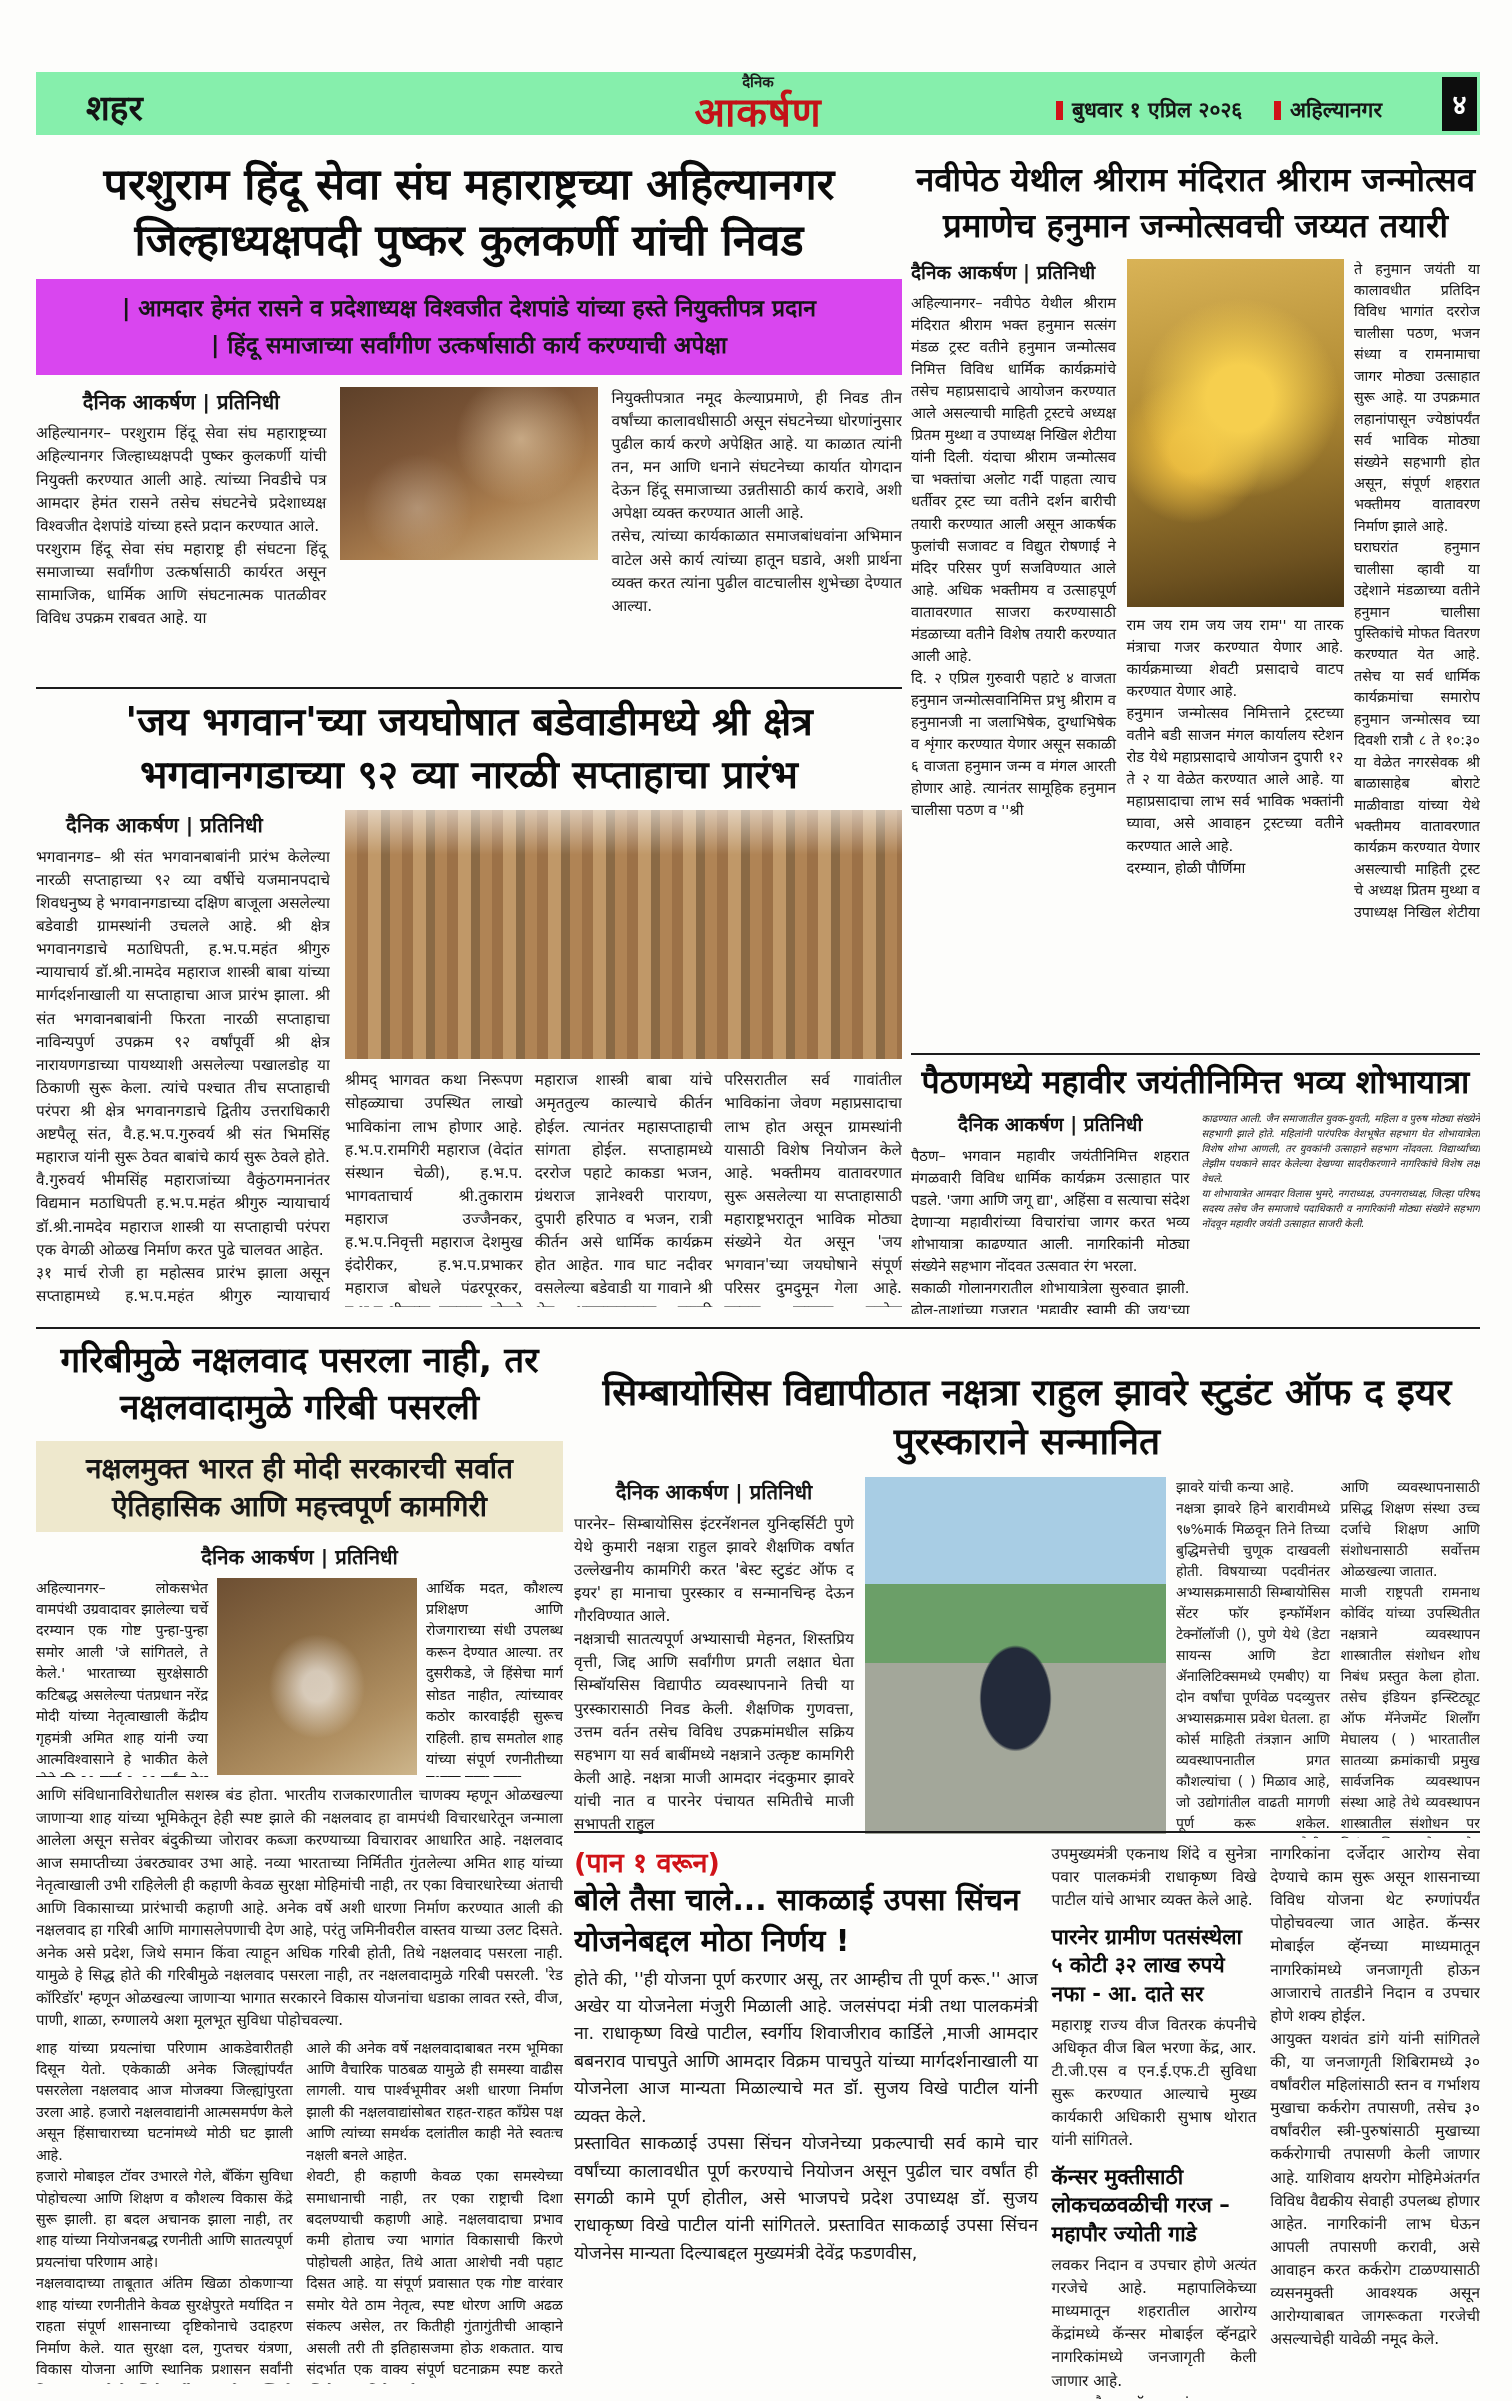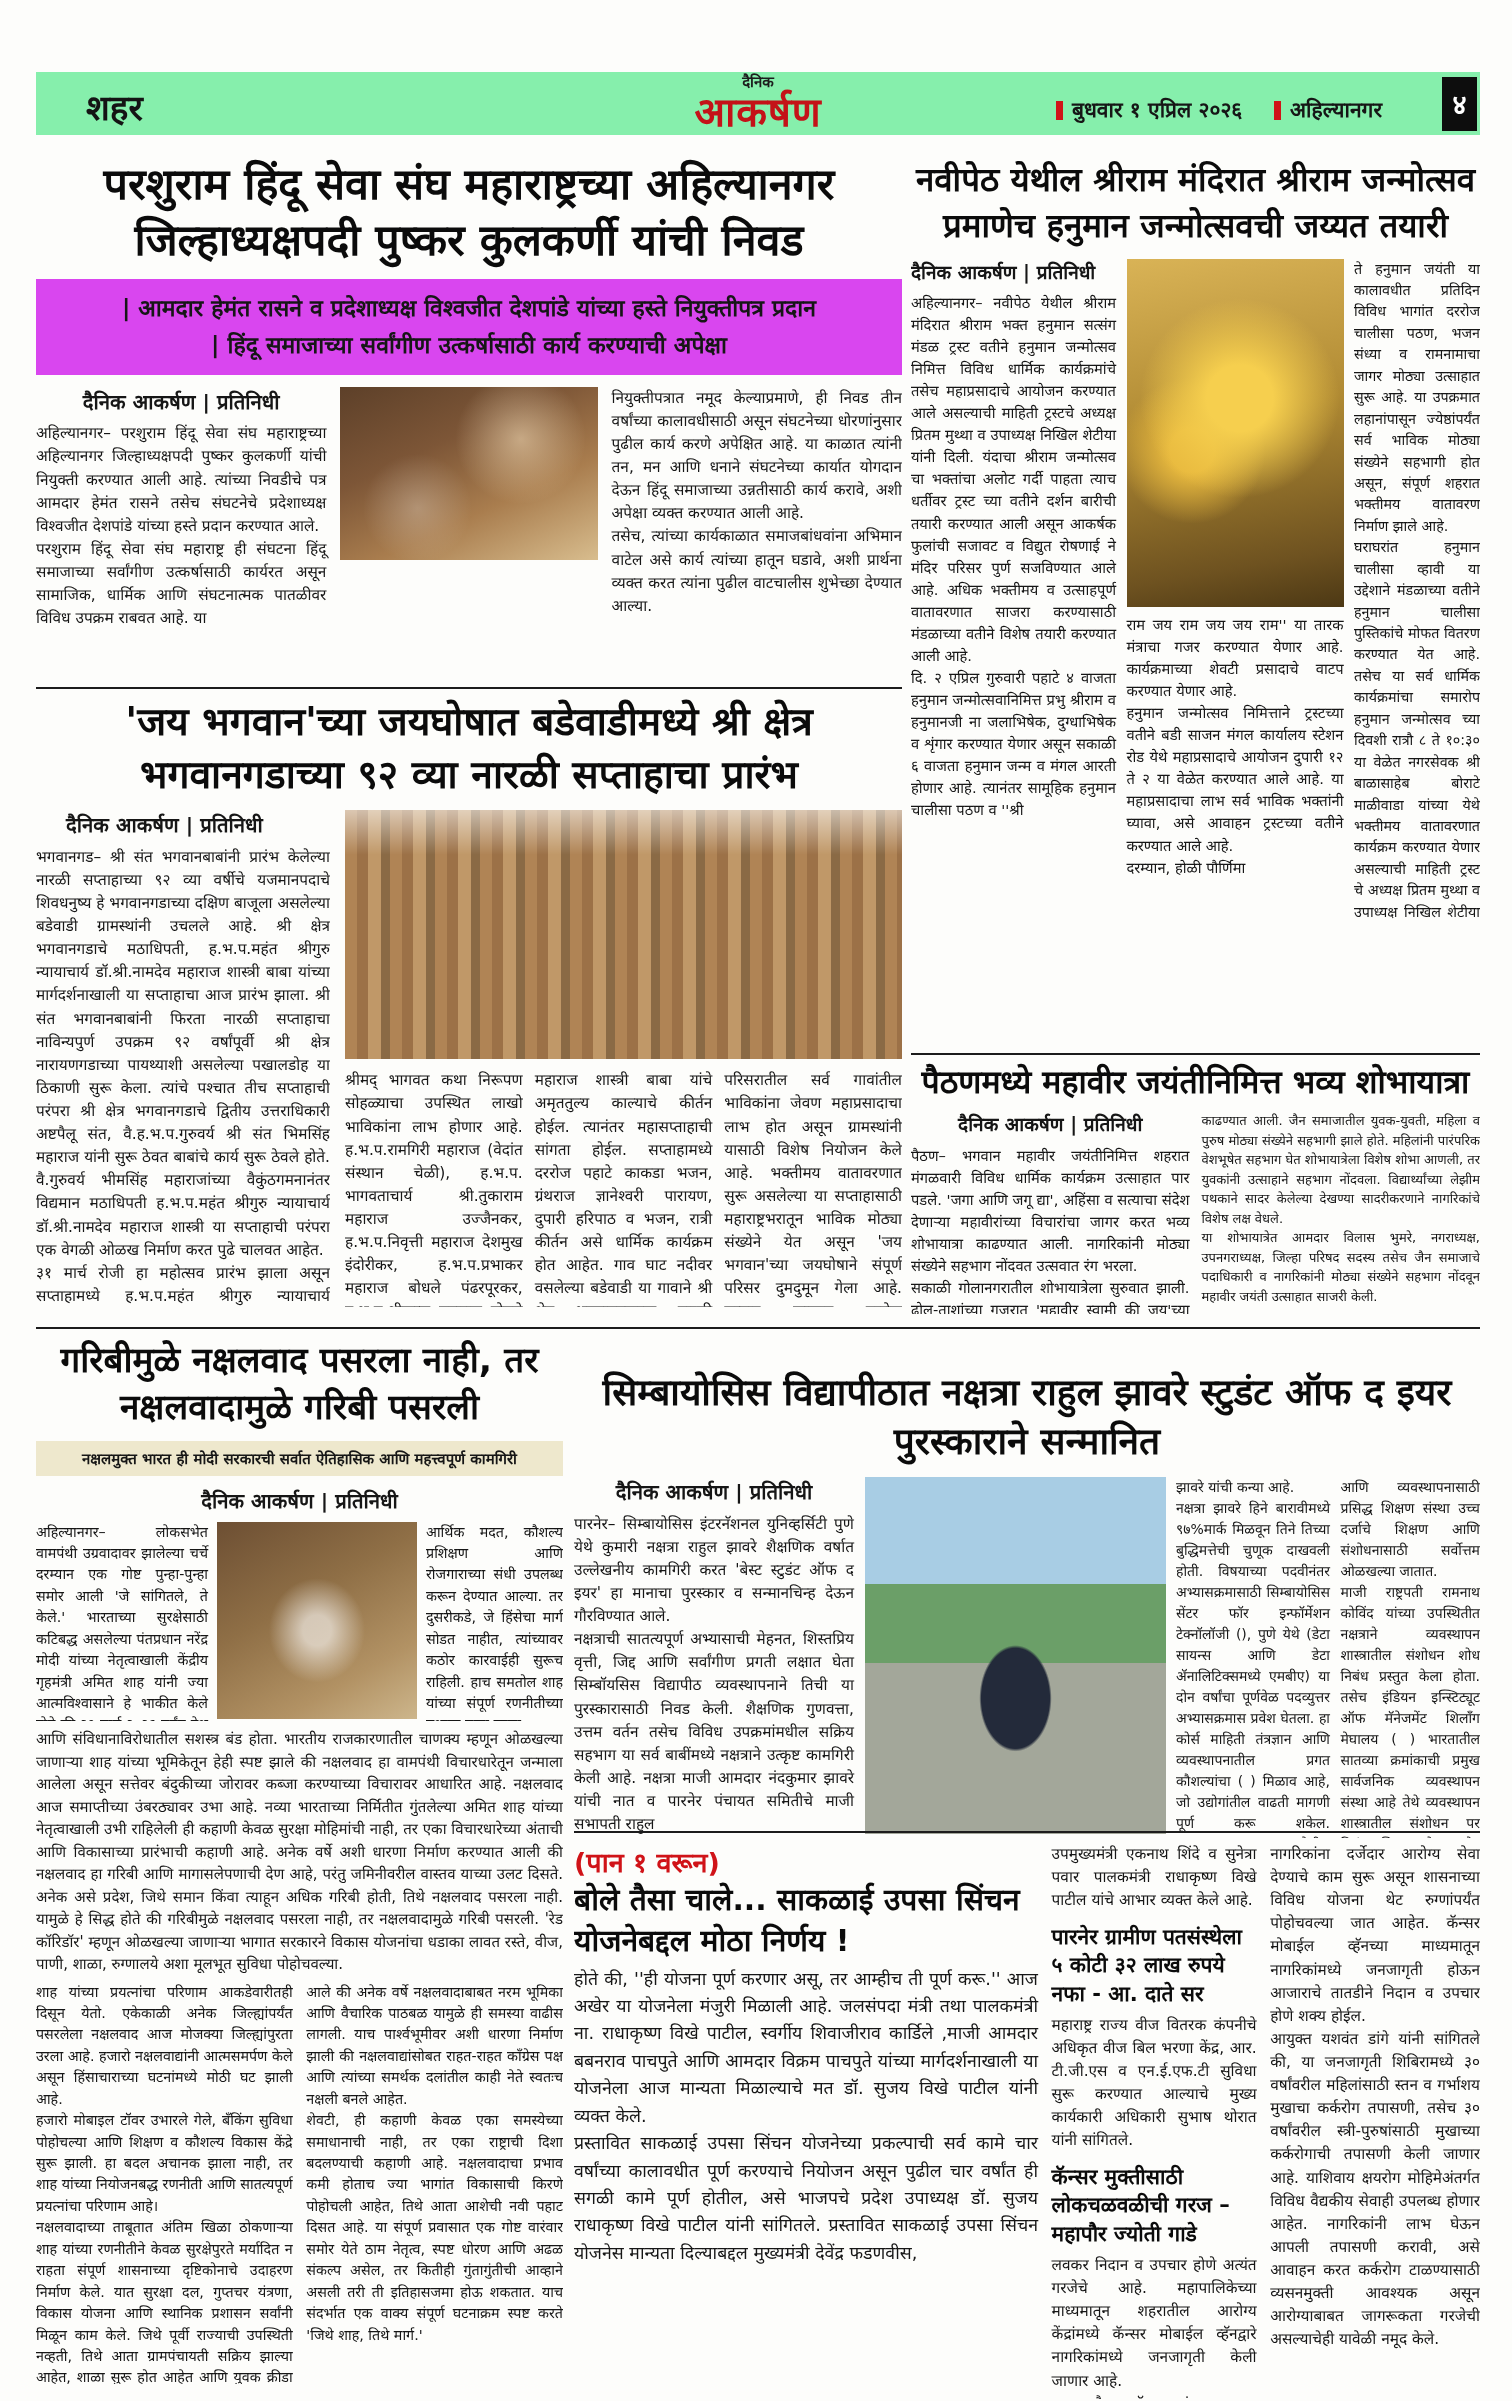--- a/index.html
+++ b/index.html
@@ -135,31 +135,31 @@
 
   <div class="art" style="left:911px; top:1062px; width:569px; height:262px;">
     <div class="hl" style="font-size:32px; line-height:1.3;">पैठणमध्ये महावीर जयंतीनिमित्त भव्य शोभायात्रा</div>
     <div style="display:flex; gap:12px; margin-top:7.5px; overflow:hidden; height:203px;">
       <div style="flex:1;">
         <div class="by" style="font-size:19px;">दैनिक आकर्षण | प्रतिनिधी</div>
         <div class="bt" style="font-size:14.7px;">पैठण– भगवान महावीर जयंतीनिमित्त शहरात मंगळवारी विविध धार्मिक कार्यक्रम उत्साहात पार पडले. 'जगा आणि जगू द्या', अहिंसा व सत्याचा संदेश देणाऱ्या महावीरांच्या विचारांचा जागर करत भव्य शोभायात्रा काढण्यात आली. नागरिकांनी मोठ्या संख्येने सहभाग नोंदवत उत्सवात रंग भरला.
 सकाळी गोलानगरातील शोभायात्रेला सुरुवात झाली. ढोल-ताशांच्या गजरात 'महावीर स्वामी की जय'च्या घोषणांनी शहर दुमदुमून गेले. भगवान महावीर यांच्या प्रतिमेची आकर्षक मिरवणूक</div>
       </div>
       <div style="flex:1;">
-        <div class="bt" style="font-size:13px;">काढण्यात आली. जैन समाजातील युवक-युवती, महिला व पुरुष मोठ्या संख्येने सहभागी झाले होते. महिलांनी पारंपरिक वेशभूषेत सहभाग घेत शोभायात्रेला विशेष शोभा आणली, तर युवकांनी उत्साहाने सहभाग नोंदवला. विद्यार्थ्यांच्या लेझीम पथकाने सादर केलेल्या देखण्या सादरीकरणाने नागरिकांचे विशेष लक्ष वेधले.
+        <div class="bt" style="font-size:10px;font-style:italic;">काढण्यात आली. जैन समाजातील युवक-युवती, महिला व पुरुष मोठ्या संख्येने सहभागी झाले होते. महिलांनी पारंपरिक वेशभूषेत सहभाग घेत शोभायात्रेला विशेष शोभा आणली, तर युवकांनी उत्साहाने सहभाग नोंदवला. विद्यार्थ्यांच्या लेझीम पथकाने सादर केलेल्या देखण्या सादरीकरणाने नागरिकांचे विशेष लक्ष वेधले.
 या शोभायात्रेत आमदार विलास भुमरे, नगराध्यक्ष, उपनगराध्यक्ष, जिल्हा परिषद सदस्य तसेच जैन समाजाचे पदाधिकारी व नागरिकांनी मोठ्या संख्येने सहभाग नोंदवून महावीर जयंती उत्साहात साजरी केली.</div>
       </div>
     </div>
   </div>
 
   <div class="rule" style="left:36px; top:1327px; width:1444px;"></div>
 
   <div class="art" style="left:36px; top:1337px; width:527px; height:1047px;">
     <div class="hl" style="font-size:35px; line-height:1.35;">गरिबीमुळे नक्षलवाद पसरला नाही, तर नक्षलवादामुळे गरिबी पसरली</div>
-    <div class="box-khaki" style="margin-top:9px; padding:7.5px 4.5px; font-size:15px;">नक्षलमुक्त भारत ही मोदी सरकारची सर्वात ऐतिहासिक आणि महत्त्वपूर्ण कामगिरी</div>
+    <div class="box-khaki" style="margin-top:9px; padding:7.5px 4.5px; font-size:28px;">नक्षलमुक्त भारत ही मोदी सरकारची सर्वात ऐतिहासिक आणि महत्त्वपूर्ण कामगिरी</div>
     <div class="by" style="margin-top:10.5px;">दैनिक आकर्षण | प्रतिनिधी</div>
     <div style="display:flex; gap:9px; height:199px; overflow:hidden;">
       <div class="bt" style="width:172px; font-size:14.3px;">अहिल्यानगर– लोकसभेत वामपंथी उग्रवादावर झालेल्या चर्चे दरम्यान एक गोष्ट पुन्हा-पुन्हा समोर आली 'जे सांगितले, ते केले.' भारताच्या सुरक्षेसाठी कटिबद्ध असलेल्या पंतप्रधान नरेंद्र मोदी यांच्या नेतृत्वाखाली केंद्रीय गृहमंत्री अमित शाह यांनी ज्या आत्मविश्वासाने हे भाकीत केले होते की ३१ मार्च २०२६ पर्यंत देश नक्षलवादमुक्त होईल, ते आता प्रत्यक्षात साकार होताना दिसत</div>
       <div class="photo ph-parliament" style="width:200px; height:197px;"></div>
       <div class="bt" style="flex:1; font-size:14.3px;">आर्थिक मदत, कौशल्य प्रशिक्षण आणि रोजगाराच्या संधी उपलब्ध करून देण्यात आल्या. तर दुसरीकडे, जे हिंसेचा मार्ग सोडत नाहीत, त्यांच्यावर कठोर कारवाईही सुरूच राहिली. हाच समतोल शाह यांच्या संपूर्ण रणनीतीच्या यशाचा पाया ठरला.
 दृढ निश्चयाचे प्रतीक असलेल्या शाह यांच्या या उपक्रमाने हेही दाखवून दिले की नक्षलवाद ही केवळ सुरक्षा आव्हान नाही, तर एक वैचारिक भ्रमदेखील आहे. अनेक वर्षे काही घटकांनी याला 'हक्कांची लढाई' म्हणून मांडले, परंतु प्रत्यक्षात हा लोकशाही</div>
     </div>
     <div class="bt" style="margin-top:7.5px; font-size:15px;">आणि संविधानाविरोधातील सशस्त्र बंड होता. भारतीय राजकारणातील चाणक्य म्हणून ओळखल्या जाणाऱ्या शाह यांच्या भूमिकेतून हेही स्पष्ट झाले की नक्षलवाद हा वामपंथी विचारधारेतून जन्माला आलेला असून सत्तेवर बंदुकीच्या जोरावर कब्जा करण्याच्या विचारावर आधारित आहे. नक्षलवाद आज समाप्तीच्या उंबरठ्यावर उभा आहे. नव्या भारताच्या निर्मितीत गुंतलेल्या अमित शाह यांच्या नेतृत्वाखाली उभी राहिलेली ही कहाणी केवळ सुरक्षा मोहिमांची नाही, तर एका विचारधारेच्या अंताची आणि विकासाच्या प्रारंभाची कहाणी आहे. अनेक वर्षे अशी धारणा निर्माण करण्यात आली की नक्षलवाद हा गरिबी आणि मागासलेपणाची देण आहे, परंतु जमिनीवरील वास्तव याच्या उलट दिसते. अनेक असे प्रदेश, जिथे समान किंवा त्याहून अधिक गरिबी होती, तिथे नक्षलवाद पसरला नाही. यामुळे हे सिद्ध होते की गरिबीमुळे नक्षलवाद पसरला नाही, तर नक्षलवादामुळे गरिबी पसरली. 'रेड कॉरिडॉर' म्हणून ओळखल्या जाणाऱ्या भागात सरकारने विकास योजनांचा धडाका लावत रस्ते, वीज, पाणी, शाळा, रुग्णालये अशा मूलभूत सुविधा पोहोचवल्या.</div>
     <div style="display:flex; gap:13.6px; margin-top:6px; overflow:hidden;">
       <div class="bt" style="flex:1; font-size:14.3px;">शाह यांच्या प्रयत्नांचा परिणाम आकडेवारीतही दिसून येतो. एकेकाळी अनेक जिल्ह्यांपर्यंत पसरलेला नक्षलवाद आज मोजक्या जिल्ह्यांपुरता उरला आहे. हजारो नक्षलवाद्यांनी आत्मसमर्पण केले असून हिंसाचाराच्या घटनांमध्ये मोठी घट झाली आहे.

